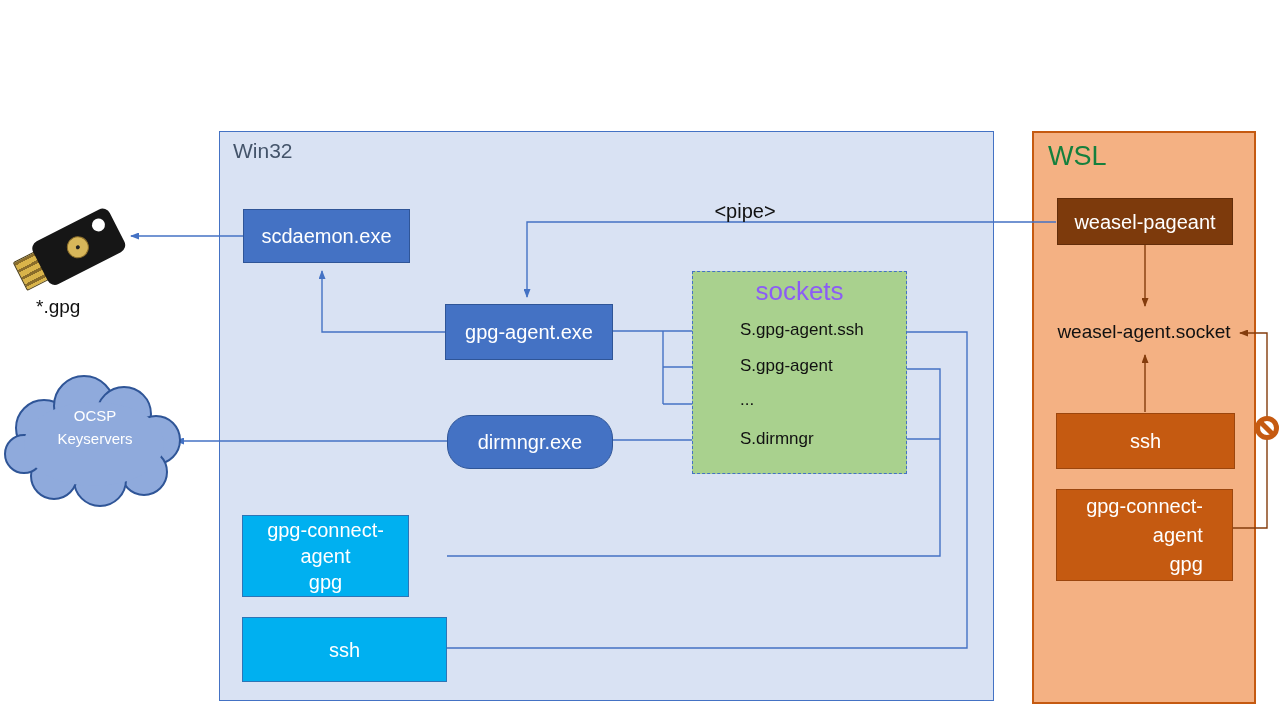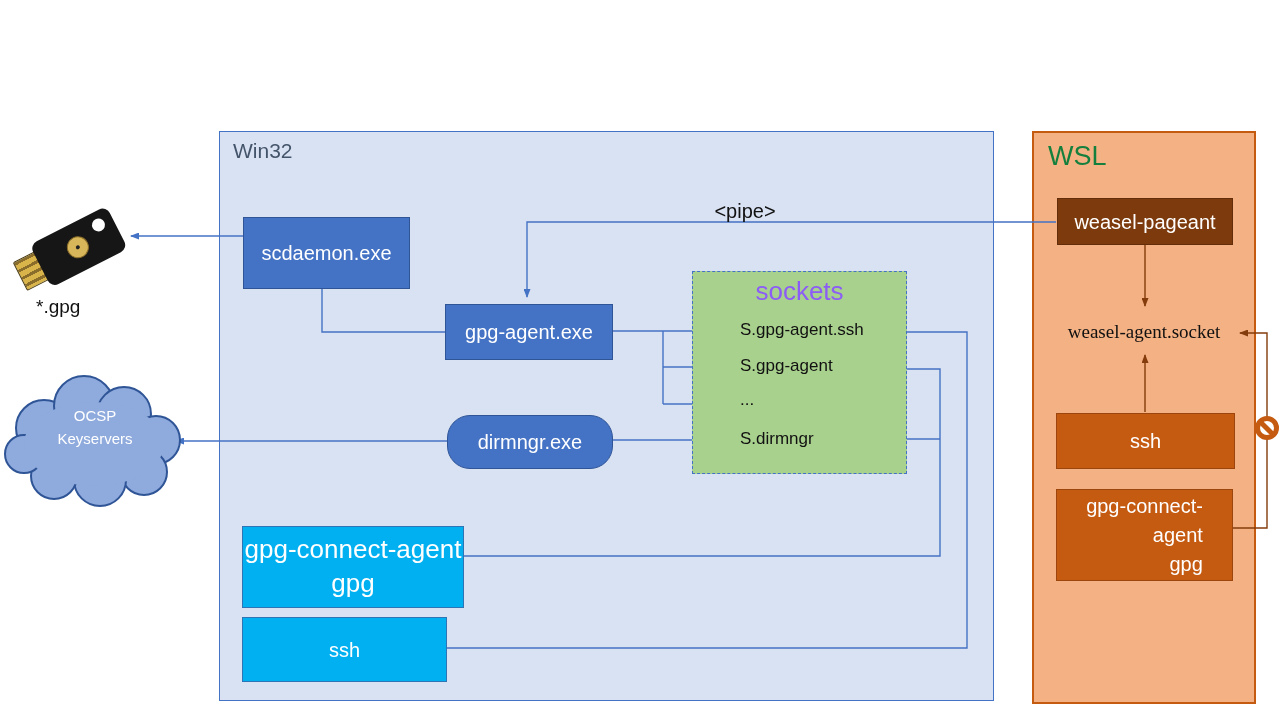--- a/index.html
+++ b/index.html
@@ -21,37 +21,37 @@
   .region-label-wsl{left:1048px;top:141px;font-size:27px;color:#15803d;}
   
   .pbox{
     display:flex;align-items:center;justify-content:center;text-align:center;
     box-sizing:border-box;color:#ffffff;font-size:20px;line-height:1.3;
   }
   .blue{background:#4472C4;border:1px solid #2F5597;}
   .cyan{background:#00B0F0;border:1px solid #2E75B6;}
   .orange{background:#C55A11;border:1px solid #9C460D;}
   .darkbrown{background:#7D3A0C;border:1px solid #632D09;}
-  .b-scdaemon{left:243px;top:217px;width:167px;height:72px;}
+  .b-scdaemon{left:243px;top:209px;width:167px;height:54px;}
   .b-gpg-agent{left:445px;top:304px;width:168px;height:56px;}
   .b-dirmngr{left:447px;top:415px;width:166px;height:54px;border-radius:23px;}
-  .b-gpgconnect-win{left:242px;top:526px;width:222px;height:82px;font-size:26px;}
+  .b-gpgconnect-win{left:242px;top:515px;width:167px;height:82px;font-size:20px;}
   .b-ssh-win{left:242px;top:617px;width:205px;height:65px;}
   .b-weasel{left:1057px;top:198px;width:176px;height:47px;}
   .b-ssh-wsl{left:1056px;top:413px;width:179px;height:56px;}
   .b-gpgconnect-wsl{left:1056px;top:489px;width:177px;height:92px;font-size:20px;line-height:29px;text-align:right;}
   
   .sockets{
     left:692px;top:271px;width:215px;height:203px;background:#A9D18E;
     border:1.5px dashed #4472C4;box-sizing:border-box;
   }
   .sockets-title{left:692px;top:276px;width:215px;text-align:center;font-size:26px;color:#8b5cf6;}
   .socket-item{left:740px;font-size:17px;color:#111111;}
   
-  .lbl-socket-wsl{left:1032px;top:321px;width:224px;text-align:center;font-size:19px;color:#111111;font-family:Liberation Serif, serif;}
+  .lbl-socket-wsl{left:1032px;top:321px;width:224px;text-align:center;font-size:19px;color:#111111;}
   .lbl-pipe{left:645px;top:190px;width:200px;text-align:center;font-size:20px;color:#111111;margin-top:10px;}
   .lbl-gpgfiles{left:36px;top:296px;font-size:19px;color:#111111;}
   .cloud-text{left:2px;top:404px;width:186px;text-align:center;font-size:15px;line-height:23px;color:#ffffff;}
   
   .yk-wrap{left:12px;top:200px;width:140px;height:100px;}
   .yk-row{position:absolute;left:2px;top:28px;display:flex;align-items:center;transform:rotate(-27deg);}
   .yk-usb{
     width:26px;height:32px;margin-right:-3px;border-radius:2px;
     background:repeating-linear-gradient(180deg,#8a6d2a 0 3px,#d9b44a 3px 8px);
     border:1px solid #4a3c12;box-sizing:border-box;

